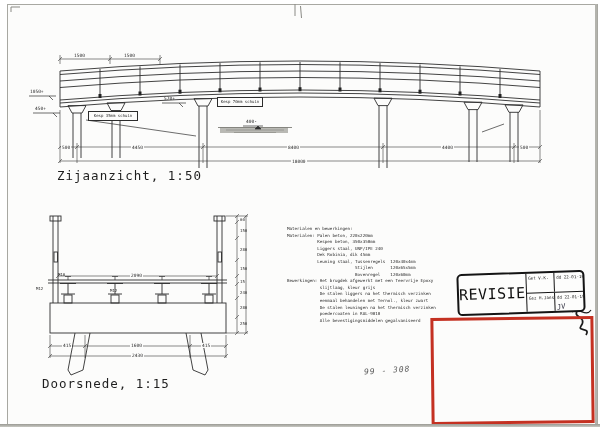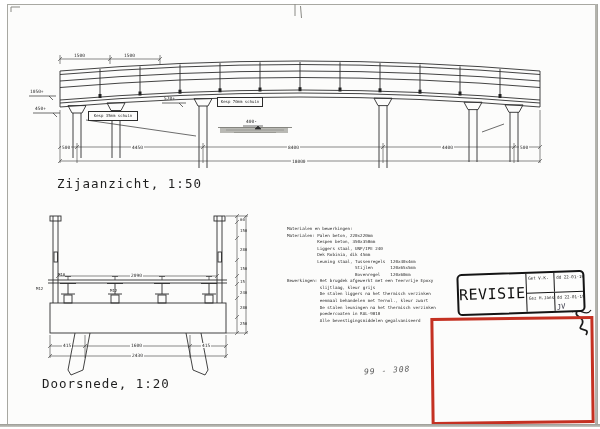--- a/index.html
+++ b/index.html
@@ -256,39 +256,39 @@
 <span class="lbl abs" style="left:164px;top:96px;">570+</span>
 <span class="lbl abs" style="left:246px;top:119px;">400-</span>
 <div class="kespbox" style="left:88px;top:111px;width:48px;height:8px;">Kesp 35mm schuin</div>
 <div class="kespbox" style="left:217px;top:97px;width:44px;height:8px;">Kesp 70mm schuin</div>
 <span class="lbl dimlbl abs" style="left:61px;top:144.5px;">500</span>
 <span class="lbl dimlbl abs" style="left:131px;top:144.5px;">4450</span>
 <span class="lbl dimlbl abs" style="left:287px;top:144.5px;">8400</span>
 <span class="lbl dimlbl abs" style="left:441px;top:144.5px;">4400</span>
 <span class="lbl dimlbl abs" style="left:519px;top:144.5px;">500</span>
 <span class="lbl dimlbl abs" style="left:291px;top:158.5px;">18000</span>
-<div class="title abs" style="left:57px;top:176px;">Zijaanzicht, 1:50</div>
+<div class="title abs" style="left:57px;top:168px;">Zijaanzicht, 1:50</div>
 
 <span class="lbl dimlbl abs" style="left:130px;top:272.5px;">2090</span>
 <span class="lbl tiny abs" style="left:58px;top:273px;">M10</span>
 <span class="lbl tiny abs" style="left:36px;top:287px;">M12</span>
 <span class="lbl tiny abs" style="left:110px;top:289px;">M12</span>
 <span class="lbl tiny abs" style="left:240px;top:218px;">60</span>
 <span class="lbl tiny abs" style="left:240px;top:229px;">150</span>
 <span class="lbl tiny abs" style="left:240px;top:248px;">280</span>
 <span class="lbl tiny abs" style="left:240px;top:267px;">150</span>
 <span class="lbl tiny abs" style="left:240px;top:280px;">15</span>
 <span class="lbl tiny abs" style="left:240px;top:291px;">240</span>
 <span class="lbl tiny abs" style="left:240px;top:306px;">280</span>
 <span class="lbl tiny abs" style="left:240px;top:322px;">250</span>
 <span class="lbl dimlbl abs" style="left:62px;top:343px;">415</span>
 <span class="lbl dimlbl abs" style="left:130px;top:343px;">1600</span>
 <span class="lbl dimlbl abs" style="left:201px;top:343px;">415</span>
 <span class="lbl dimlbl abs" style="left:131px;top:353px;">2430</span>
-<div class="title abs" style="left:42px;top:376px;">Doorsnede, 1:20</div>
+<div class="title abs" style="left:42px;top:376px;">Doorsnede, 1:15</div>
 
 <div class="abs" id="notes">
   <div>Materialen en bewerkingen:</div>
   <div></div>
   <div>Materialen: Palen beton, 220x220mm</div>
   <div>            Kespen beton, 350x350mm</div>
   <div>            Liggers staal, UNP/IPE 240</div>
   <div>            Dek Robinia, dik 45mm</div>
   <div>            Leuning staal, Tussenregels  120x40x4mm</div>
   <div>                           Stijlen       120x65x5mm</div>

